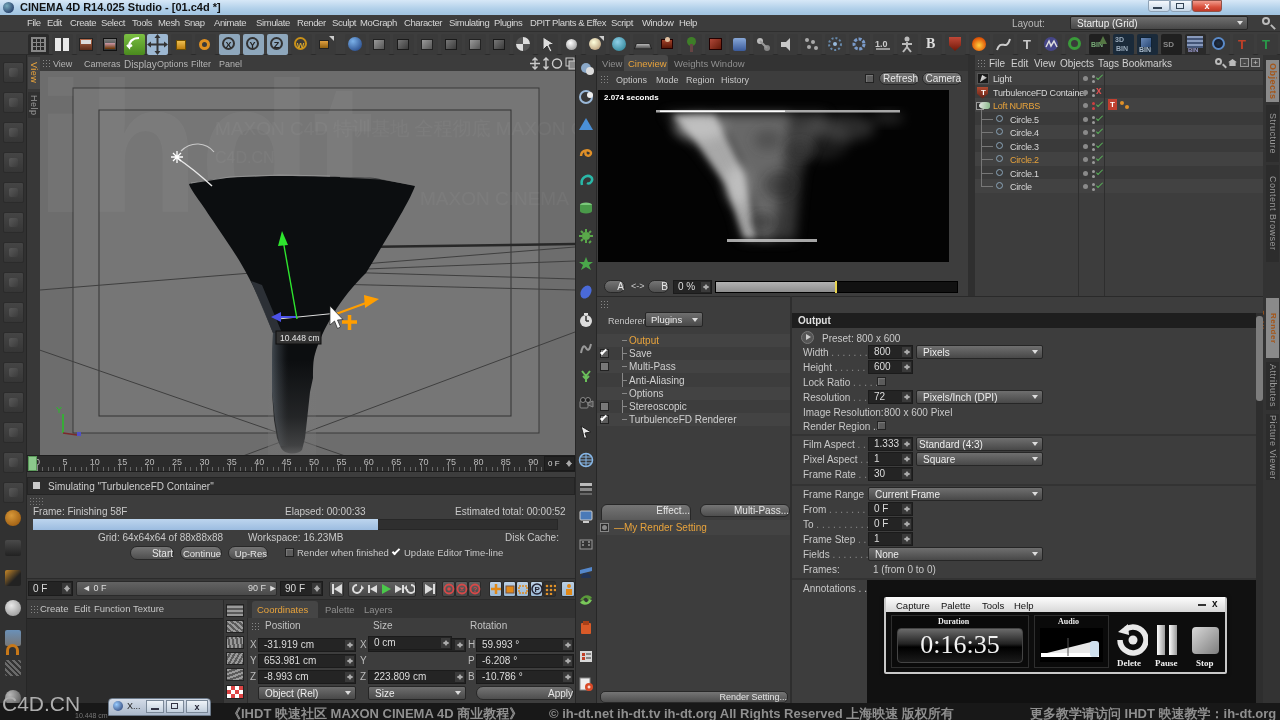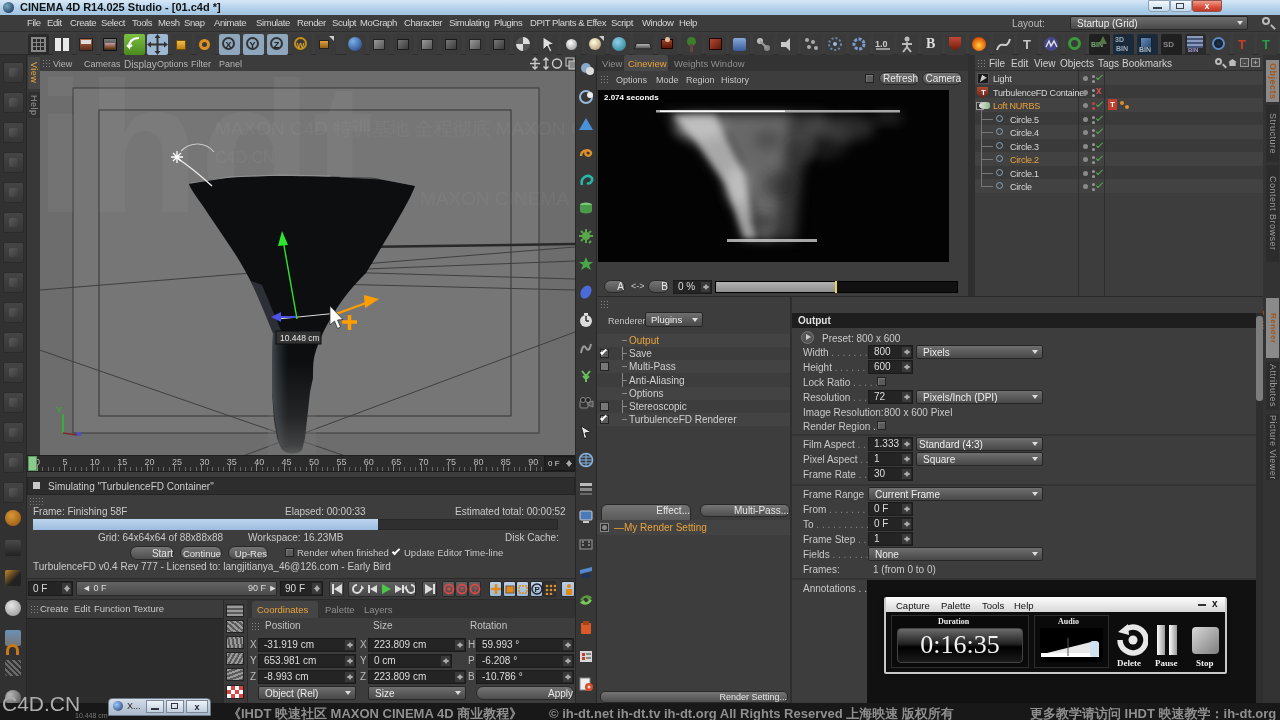--- a/index.html
+++ b/index.html
@@ -531,21 +531,20 @@
 <div class="tx" style="left:98px;top:532px">Grid: 64x64x64 of 88x88x88</div>
 <div class="tx" style="left:248px;top:532px">Workspace: 16.23MB</div>
 <div class="tx" style="left:505px;top:532px">Disk Cache:</div>
 <div class="btn" style="left:130px;top:546px;width:44px;height:14px;line-height:13px">Start</div>
 <div class="btn" style="left:180px;top:546px;width:42px;height:14px;line-height:13px;font-size:9.5px">Continue</div>
 <div class="btn" style="left:228px;top:546px;width:40px;height:14px;line-height:13px;font-size:9.5px">Up-Res</div>
 <div class="chk" style="left:285px;top:548px"></div>
 <div class="tx" style="left:297px;top:547px;font-size:9.5px">Render when finished</div>
 <div class="ck" style="left:392px;top:549px"></div>
 <div class="tx" style="left:404px;top:547px;font-size:9.5px">Update Editor Time-line</div>
-<div class="tx" style="left:33px;top:561px">TurbulenceFD v0.4 Rev 777 - Licensed to: langjitianya_46@126.com - Early Bird</div>
 
 <div class="ab" style="left:27px;top:578px;width:548px;height:22px;background:#383838;border-top:1px solid #2b2b2b;border-bottom:1px solid #2b2b2b"></div>
 <div class="fld" style="left:28px;top:581px;width:45px;height:15px"><span style="margin-left:4px;line-height:13px;display:inline-block">0 F</span><span class="sp">
         <b></b>
         <u></u>
       </span></div>
 <div class="ab" style="left:76px;top:581px;width:201px;height:15px;background:linear-gradient(#636363,#4a4a4a);border:1px solid #2a2a2a;border-radius:2px"></div>
 <div class="tx" style="left:82px;top:583px;font-size:9px;color:#ddd">◄ 0 F</div>
 <div class="tx" style="left:248px;top:583px;font-size:9px;color:#ddd">90 F ►</div>
 <div class="fld" style="left:280px;top:581px;width:43px;height:15px"><span style="margin-left:4px;line-height:13px;display:inline-block">90 F</span><span class="sp">
@@ -682,21 +681,21 @@
       <div class="fld" style="left:476px;top:638px;width:98px;height:14px"><span style="margin-left:5px;line-height:12px;display:inline-block">59.993 °</span><span class="sp">
           <b></b>
           <u></u>
         </span></div>
       <div class="tx" style="left:250px;top:655px;color:#bbb">Y</div>
       <div class="fld" style="left:258px;top:654px;width:98px;height:14px"><span style="margin-left:5px;line-height:12px;display:inline-block">653.981 cm</span><span class="sp">
           <b></b>
           <u></u>
         </span></div>
       <div class="tx" style="left:360px;top:655px;color:#bbb">Y</div>
-      <div class="fld" style="left:368px;top:654px;width:84px;height:14px"><span style="margin-left:5px;line-height:12px;display:inline-block">0 cm</span><span class="sp">
+      <div class="fld" style="left:368px;top:636px;width:84px;height:14px"><span style="margin-left:5px;line-height:12px;display:inline-block">0 cm</span><span class="sp">
           <b></b>
           <u></u>
         </span></div>
       <div class="tx" style="left:468px;top:655px;color:#bbb">P</div>
       <div class="fld" style="left:476px;top:654px;width:98px;height:14px"><span style="margin-left:5px;line-height:12px;display:inline-block">-6.208 °</span><span class="sp">
           <b></b>
           <u></u>
         </span></div>
       <div class="tx" style="left:250px;top:671px;color:#bbb">Z</div>
       <div class="fld" style="left:258px;top:670px;width:98px;height:14px"><span style="margin-left:5px;line-height:12px;display:inline-block">-8.993 cm</span><span class="sp">

